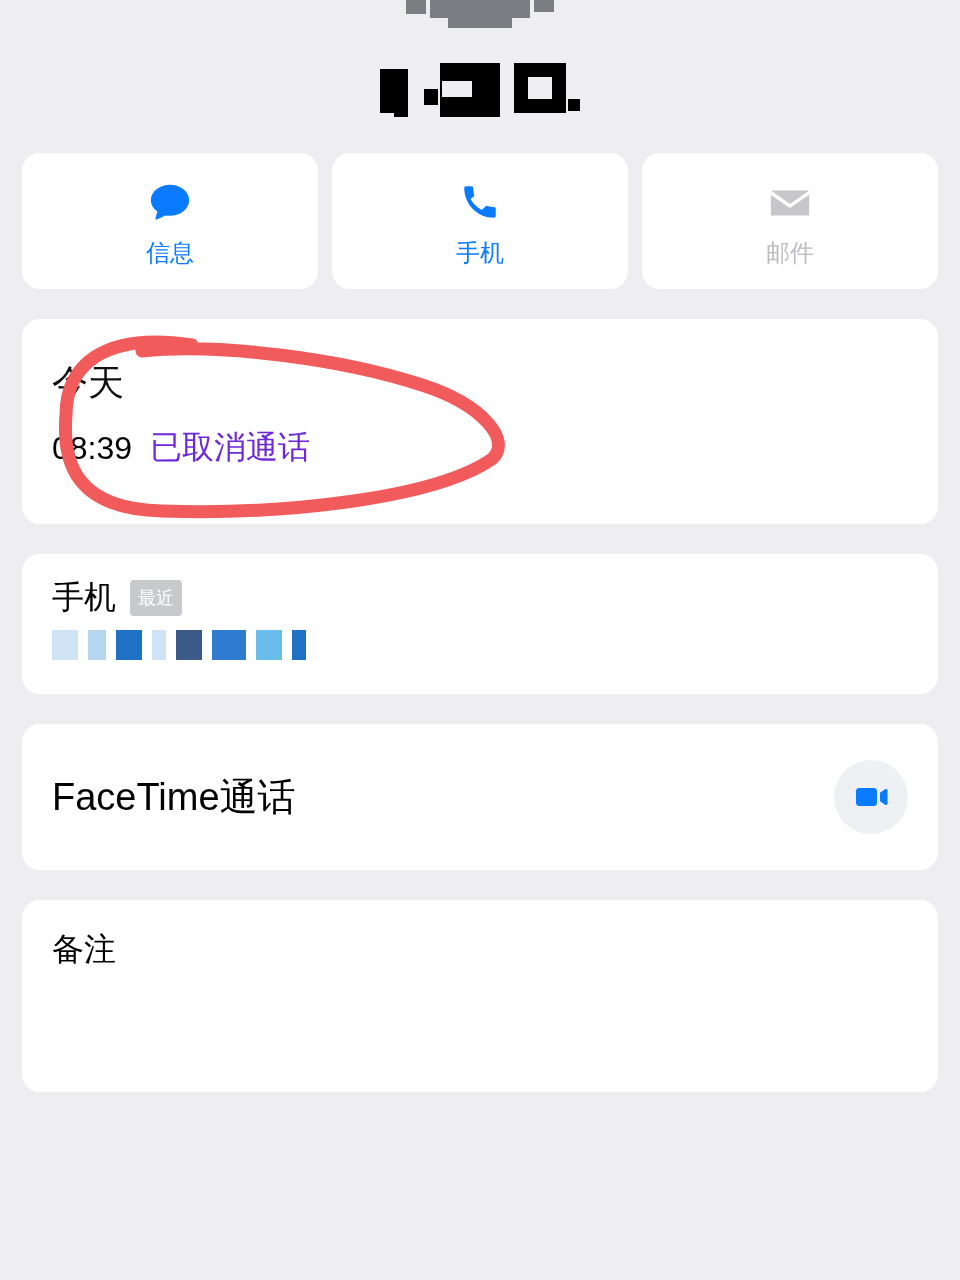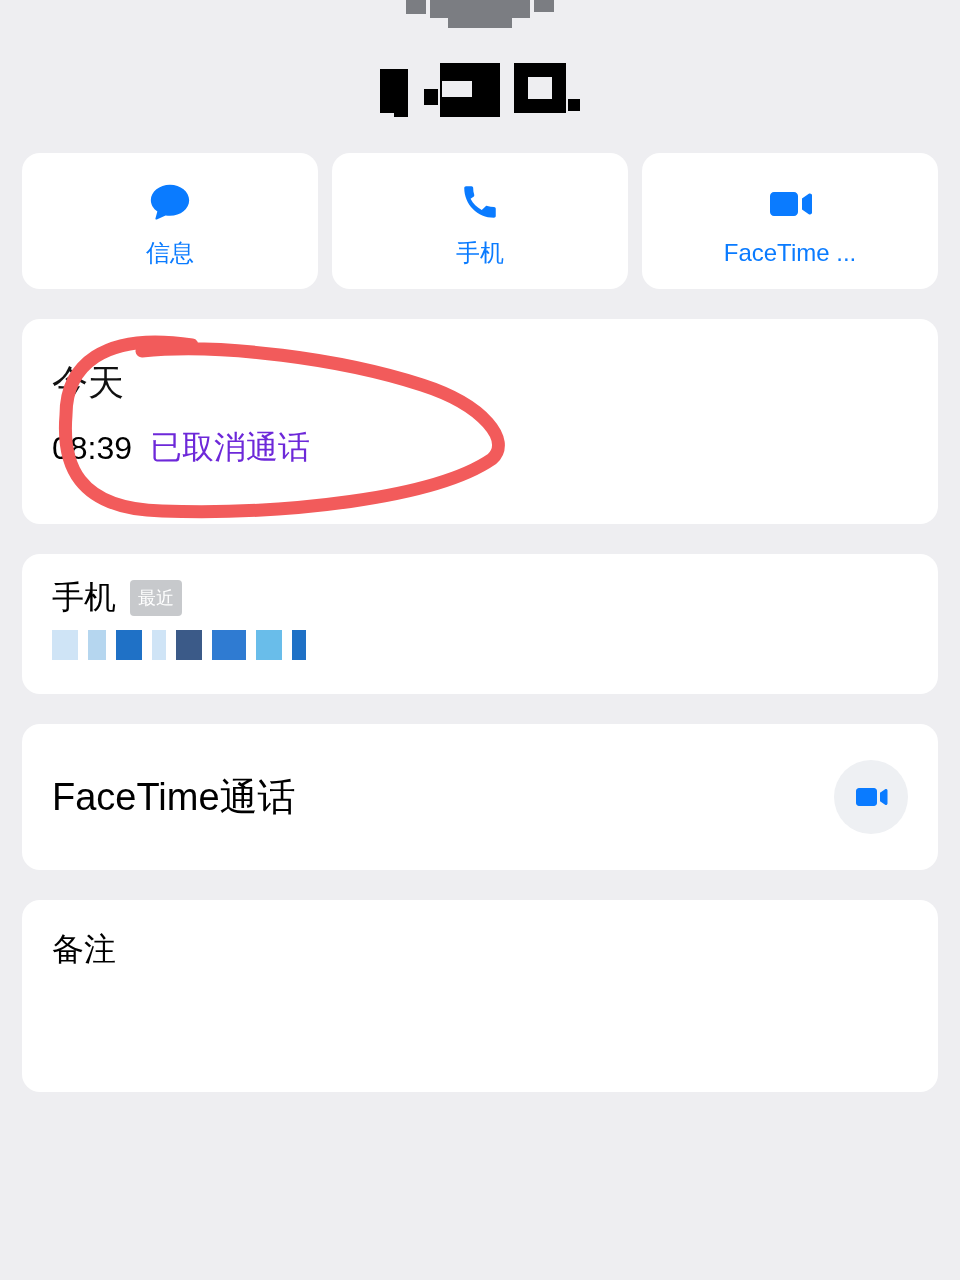--- a/index.html
+++ b/index.html
@@ -157,27 +157,27 @@
     <div class="action-label">信息</div>
   </div>
   <div class="action-btn">
     <div class="action-icon">
       <svg viewBox="0 0 24 24" width="42" height="42" fill="currentColor">
           <path d="M6.6 10.2c1.4 2.8 3.7 5 6.4 6.4l2.1-2.1c.3-.3.7-.4 1.1-.2 1.2.4 2.5.6 3.8.6.6 0 1 .5 1 1V20c0 .6-.5 1-1 1C10.6 21 3 13.4 3 4c0-.6.5-1 1-1h3.1c.6 0 1 .5 1 1 0 1.3.2 2.6.6 3.8.1.4 0 .8-.2 1.1L6.6 10.2z"></path>
         </svg>
     </div>
     <div class="action-label">手机</div>
   </div>
-  <div class="action-btn">
+  <div class="action-btn disabled">
     <div class="action-icon">
-      <svg viewBox="0 0 24 24" width="48" height="48" fill="currentColor">
-          <path d="M4 6h10c1.1 0 2 .9 2 2v8c0 1.1-.9 2-2 2H4c-1.1 0-2-.9-2-2V8c0-1.1.9-2 2-2zm14 3.2 3.4-2.3c.7-.4 1.6 0 1.6.8v8.6c0 .8-.9 1.3-1.6.8L18 14.8V9.2z"></path>
+      <svg viewBox="0 0 24 24" width="46" height="46" fill="currentColor">
+          <path d="M2 6l10 7L22 6H2zm0 2.2V19h20V8.2l-9.4 6.6c-.4.3-.9.3-1.3 0L2 8.2z"></path>
         </svg>
     </div>
-    <div class="action-label">FaceTime ...</div>
+    <div class="action-label">邮件</div>
   </div>
 </div>
 
 <div class="card call-card">
   <svg class="annot" width="480" height="195">
     <path d="M 150 12 C 60 -2 24 34 24 82 C 20 130 34 176 120 178 C 240 182 392 166 450 126 C 470 108 442 72 380 52 C 300 26 180 10 100 18" stroke="#f25b5b" stroke-width="13" fill="none" stroke-linecap="round" stroke-linejoin="round"></path>
   </svg>
   <div class="call-day">今天</div>
   <div class="call-row">
     <span class="call-time">08:39</span>

